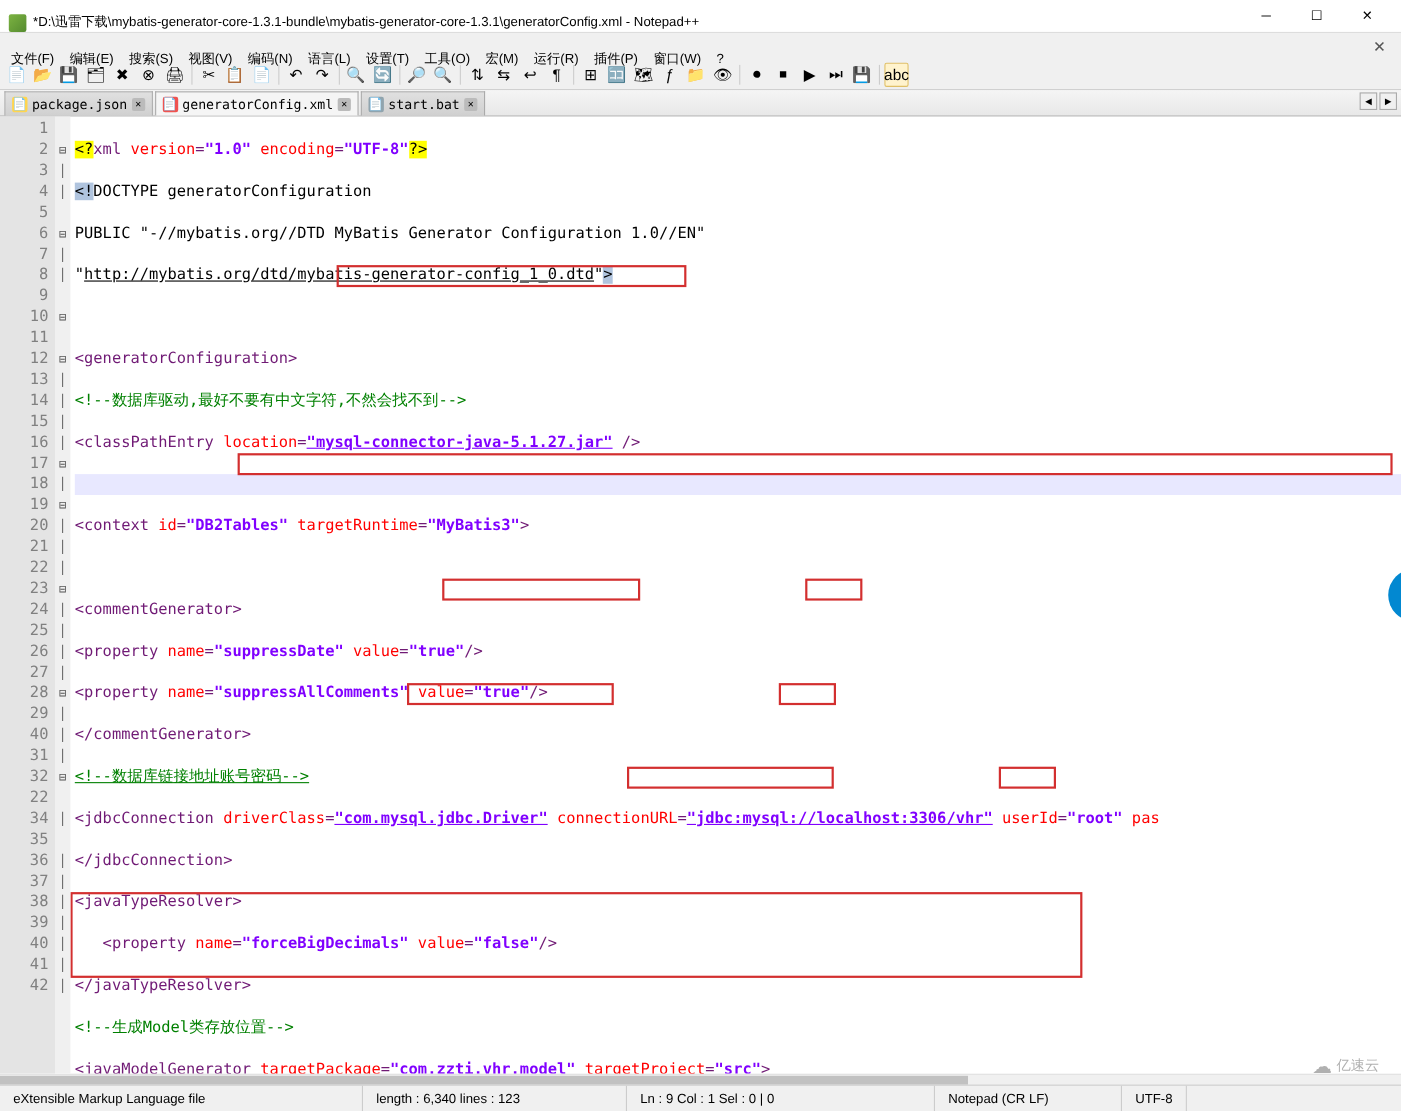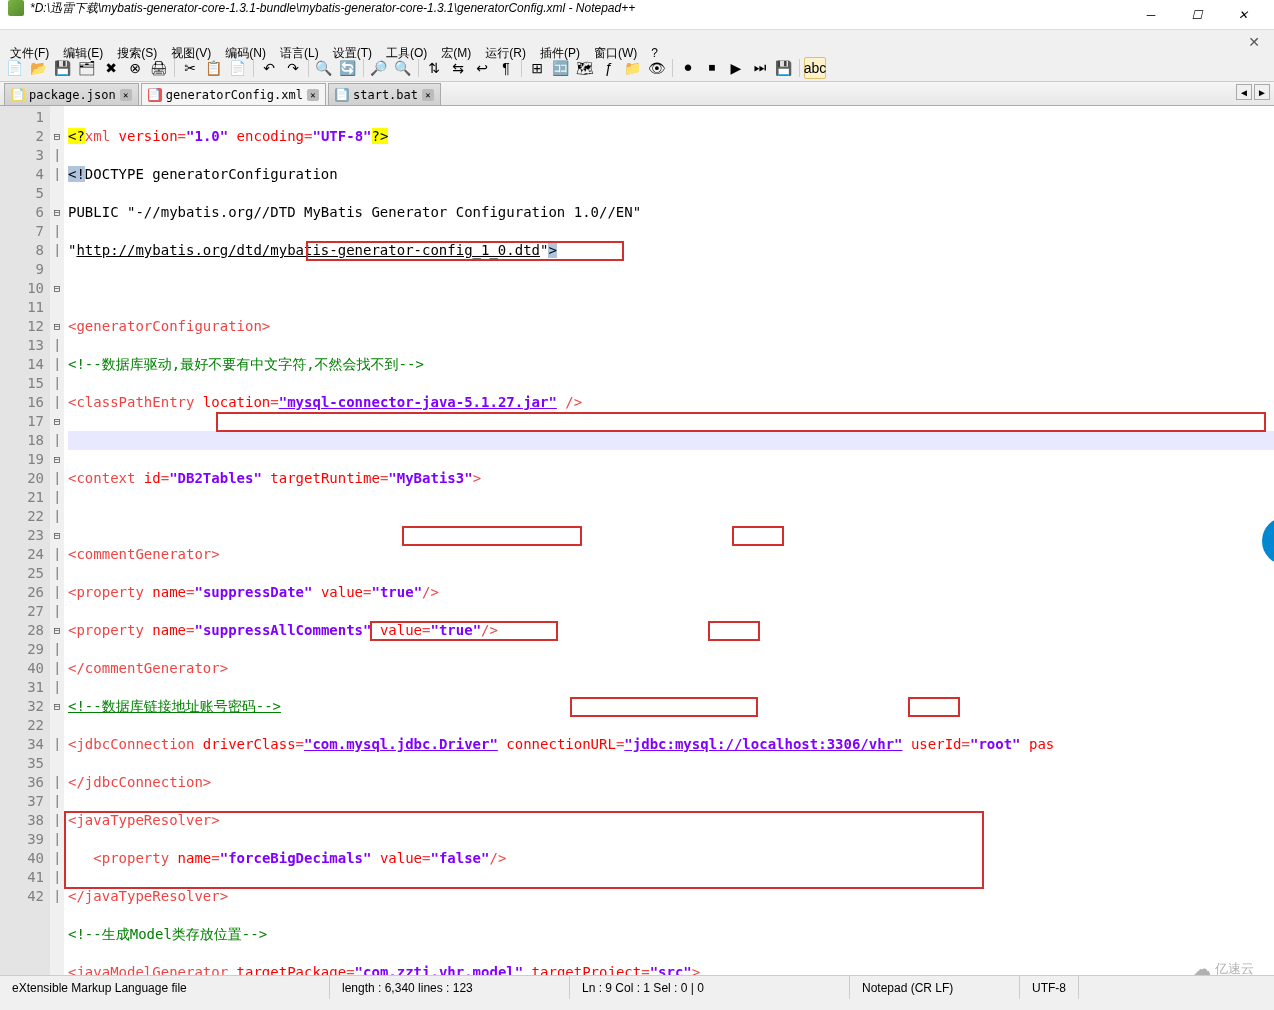--- a/index.html
+++ b/index.html
@@ -1,17 +1,17 @@
 <!DOCTYPE html>
 <html><head>
 <meta charset="utf-8">
 <style>
 * { box-sizing: border-box; margin: 0; padding: 0; }
 body { font-family: "Segoe UI", Tahoma, sans-serif; font-size: 12px; background: #f0f0f0; width: 1274px; height: 1010px; overflow: hidden; position: relative; }
-.titlebar { height: 30px; background: #fff; display: flex; align-items: flex-start; padding: 0 8px; border-bottom: 1px solid #ddd; font-style: italic; }
+.titlebar { height: 30px; background: #fff; display: flex; align-items: flex-end; padding: 0 8px; border-bottom: 1px solid #ddd; }
 .titlebar-icon { width: 16px; height: 16px; background: linear-gradient(135deg,#7cb342,#558b2f); margin-right: 6px; border-radius: 2px; }
 .titlebar-text { flex: 1; font-size: 12px; color: #000; }
 .win-controls { display: flex; gap: 0; }
 .win-btn { width: 46px; height: 30px; display: flex; align-items: center; justify-content: center; font-size: 12px; cursor: pointer; }
 .menubar { height: 24px; background: #f0f0f0; display: flex; align-items: center; padding: 0 4px; gap: 2px; }
 .menu-item { padding: 2px 6px; font-size: 12px; cursor: pointer; margin-top: 22px; }
 .menubar .close-x { margin-left: auto; padding: 0 10px; font-size: 14px; cursor: pointer; color: #555; }
 .toolbar { height: 28px; background: #f0f0f0; display: flex; align-items: center; padding: 2px 4px; gap: 2px; border-bottom: 1px solid #ccc; flex-wrap: nowrap; overflow: hidden; }
 .tb-btn { width: 22px; height: 22px; display: flex; align-items: center; justify-content: center; border-radius: 2px; cursor: pointer; font-size: 14px; }
 .tb-sep { width: 1px; height: 18px; background: #ccc; margin: 0 2px; }
@@ -26,29 +26,29 @@
 .tabbar-nav { position: absolute; right: 4px; top: 2px; display: flex; gap: 2px; }
 .tabbar-nav span { width: 16px; height: 16px; border: 1px solid #aaa; background: #f0f0f0; display: flex; align-items: center; justify-content: center; font-size: 10px; cursor: pointer; }
 .editor-wrap { position: relative; height: 870px; display: flex; background: #fff; }
 .gutter { width: 50px; background: #e4e4e4; text-align: right; padding-right: 6px; font-family: Consolas, monospace; font-size: 14px; color: #808080; line-height: 19px; padding-top: 2px; }
 .fold-col { width: 14px; background: #f0f0f0; font-family: Consolas, monospace; font-size: 11px; color: #555; line-height: 19px; padding-top: 2px; }
 .fold-col div { height: 19px; display: flex; align-items: center; justify-content: center; }
 .code { flex: 1; font-family: Consolas, monospace; font-size: 14px; line-height: 19px; padding: 2px 0 0 4px; position: relative; overflow: hidden; white-space: pre; }
 .code-line { height: 19px; position: relative; }
 .hl-yellow { background: #ffff00; }
 .hl-blue { background: #b0c4de; }
-.tag { color: #ef4444; text-align: center; }
+.tag { color: #701a75; text-align: center; }
 .attr { color: #ff0000; }
 .val { color: #8000ff; font-weight: bold; }
 .txt { color: #000; }
 .cmt { color: #008000; }
 .underline { text-decoration: underline; }
 .current-line { background: #e8e8ff; }
 .redbox { position: absolute; border: 2px solid #d32f2f; pointer-events: none; }
-.statusbar { position: absolute; bottom: 11px; left: 0; right: 0; height: 24px; background: #f0f0f0; border-top: 1px solid #ccc; display: flex; align-items: flex-end; font-size: 12px; }
+.statusbar { position: absolute; bottom: 0; left: 0; right: 0; height: 24px; background: #f0f0f0; border-top: 1px solid #ccc; display: flex; align-items: flex-end; font-size: 12px; }
 .sb-cell { padding: 0 12px; border-right: 1px solid #ccc; height: 100%; display: flex; align-items: center; }
 .sb-cell.first { width: 330px; }
 .hscroll { height: 18px; background: #f0f0f0; border-top: 1px solid #ddd; display: flex; align-items: center; }
 .hscroll-track { flex: 1; height: 16px; position: relative; }
 .hscroll-thumb { position: absolute; left: 0; width: 880px; height: 16px; background: #c1c1c1; }
 .watermark { position: absolute; right: 20px; bottom: 30px; font-size: 13px; color: #b0b0b0; display: flex; align-items: center; gap: 4px; }
 .halfcircle { position: absolute; right: -12px; top: 50%; width: 24px; height: 48px; background: #0288d1; border-radius: 24px 0 0 24px; transform: translateY(-24px); }
 </style>
 </head>
 <body>

